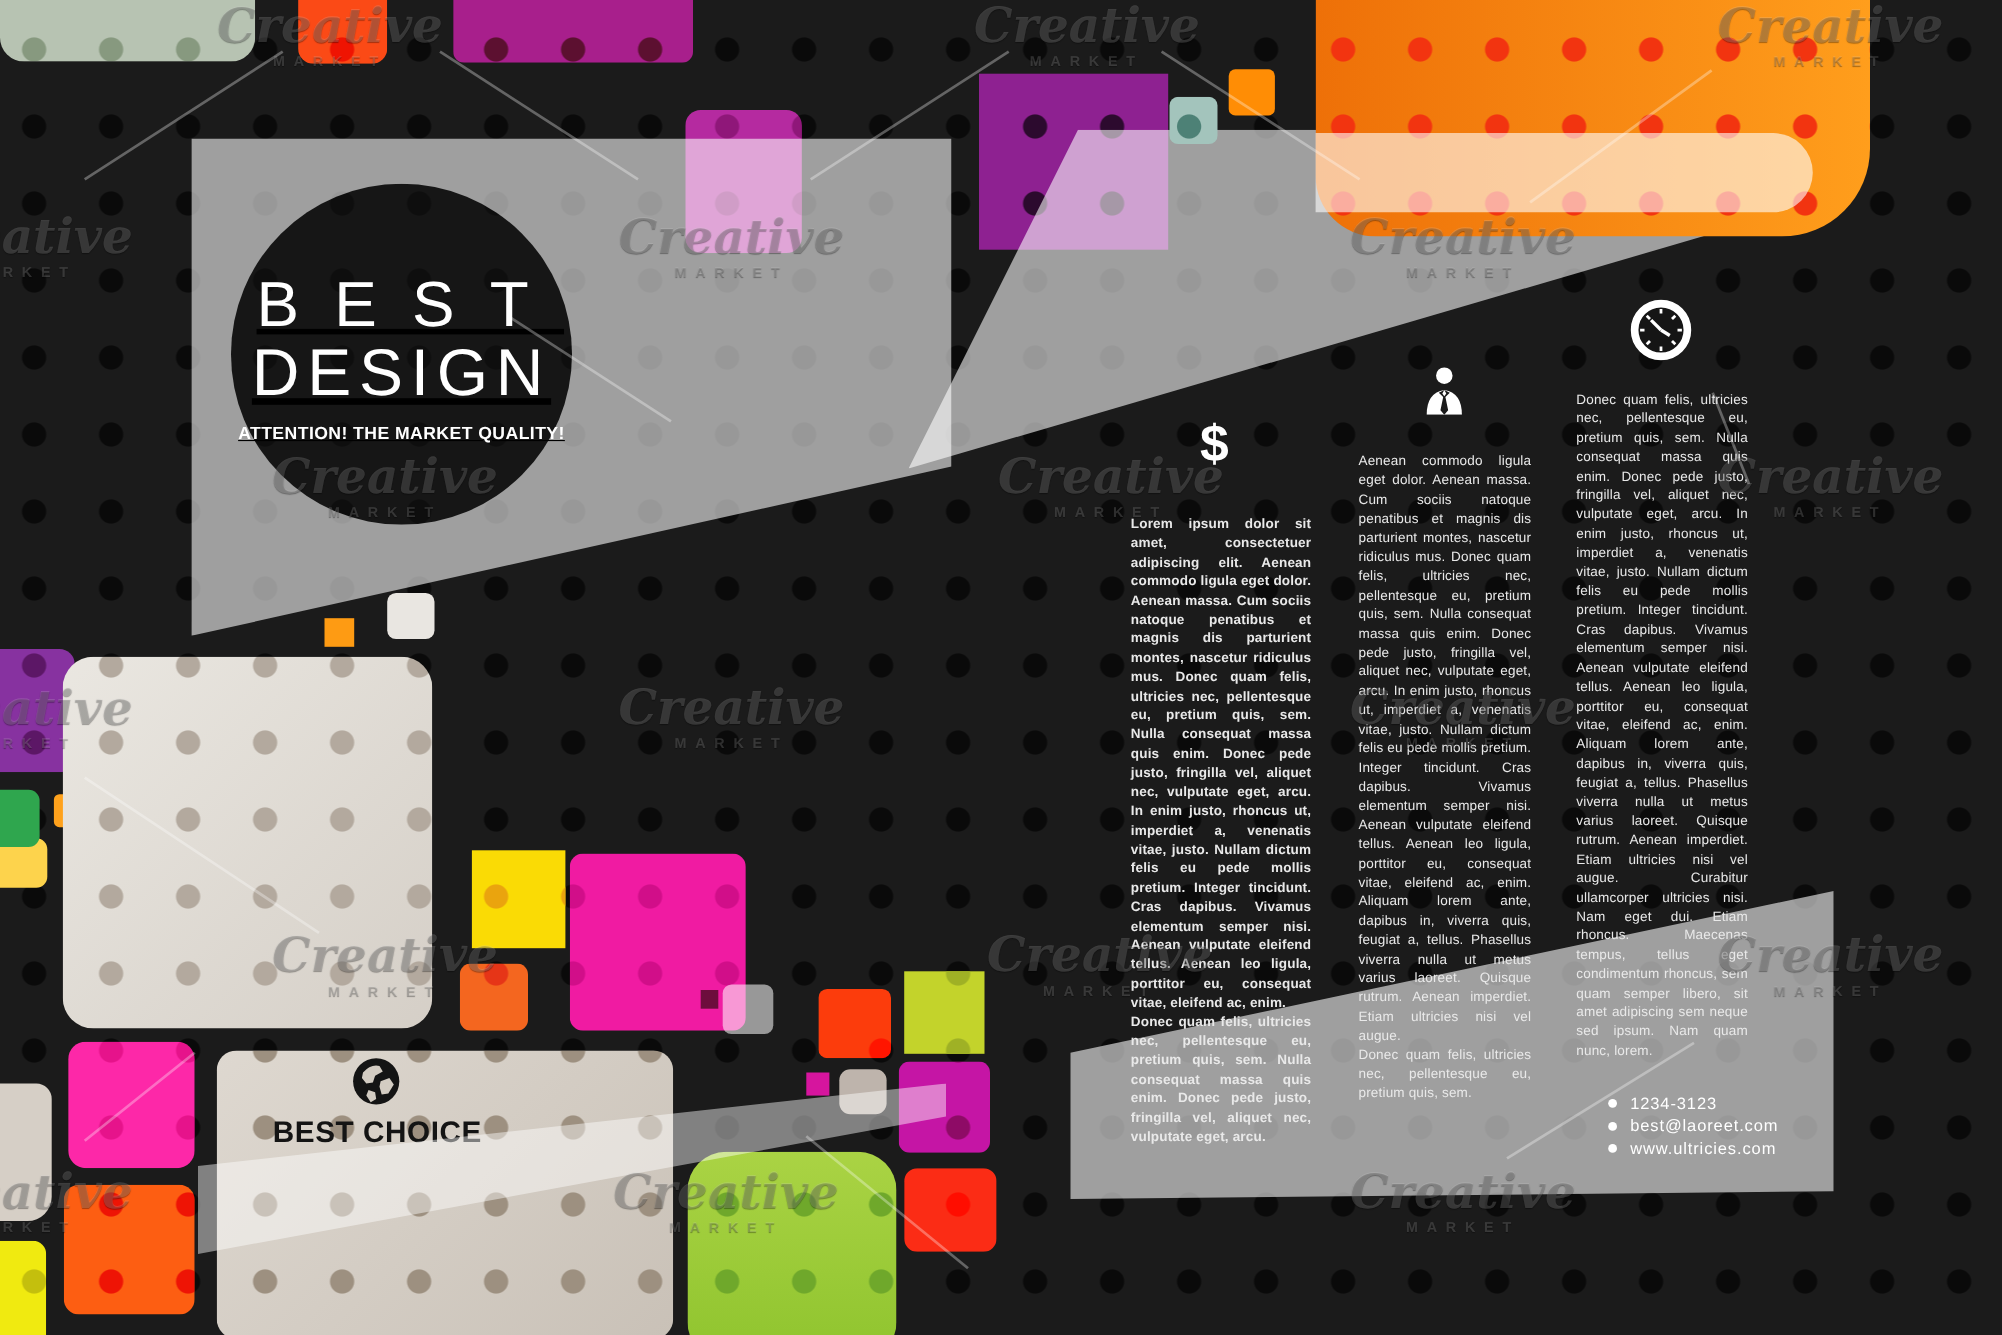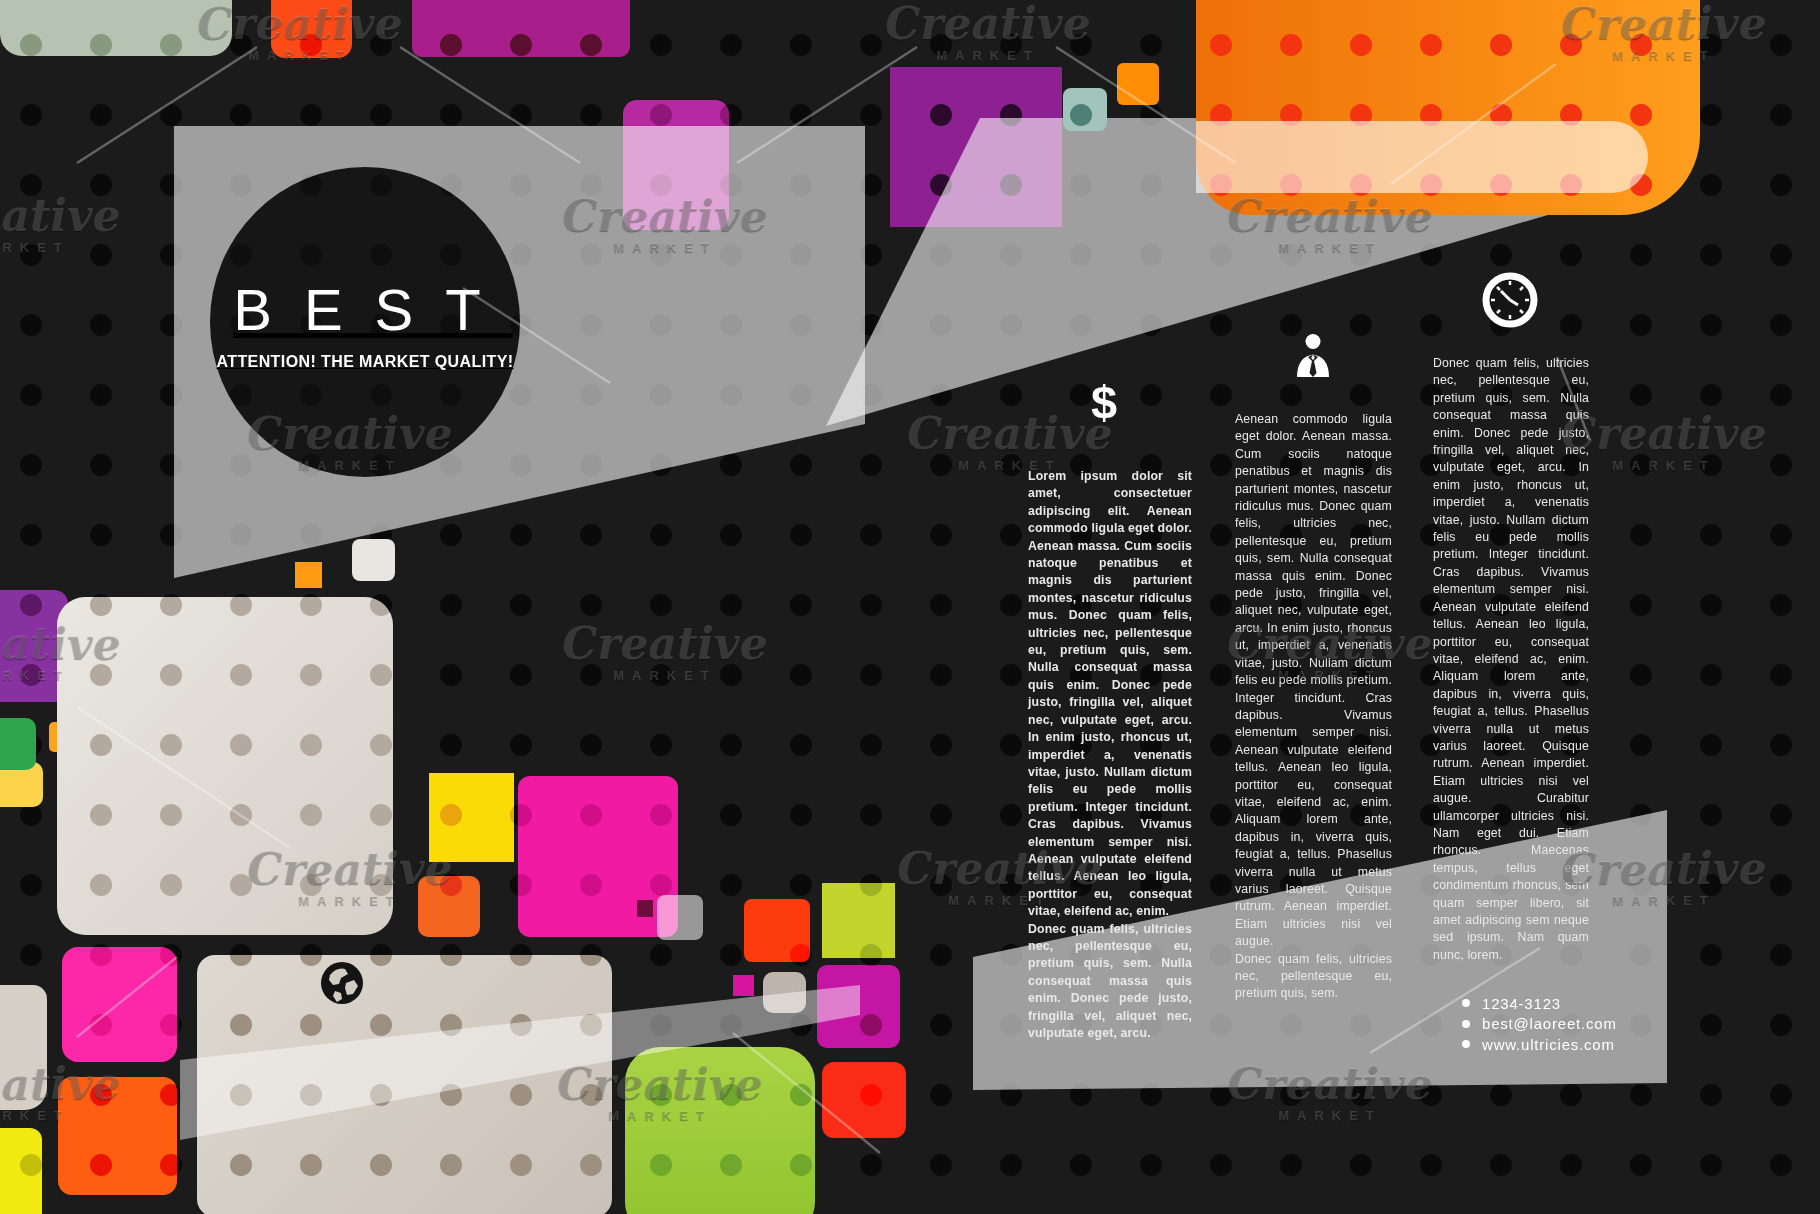--- a/index.html
+++ b/index.html
@@ -46,20 +46,21 @@
 <div id="stage">
 
   <div class="sq dotted" style="left: 623px; top: 100px; width: 106px; height: 130px; border-radius: 14px; background-color: rgb(181, 42, 160); --dot: #8f1779; background-position: 3px 50px;"></div>
   <div class="sq dotted" style="left: 890px; top: 67px; width: 172px; height: 160px; background-color: rgb(142, 33, 145); --dot: #2c0a2e; background-position: 16px 13px;"></div>
 
   <div class="ribbon" style="left:0;top:0;width:1820px;height:1214px;clip-path:polygon(174px 126px,865px 126px,865px 424px,174px 578px);"></div>
   <div class="ribbon" style="left:0;top:0;width:1820px;height:1214px;clip-path:polygon(980px 118px,1640px 118px,1640px 188px,826px 426px);"></div>
 
   <div id="logo-circle" class="dotted" style="--dot: #0e0e0e; background-position: 66px 53px;">
     <div id="logo-l1">BEST</div>
+    <div id="logo-l2">DESIGN</div>
     <div id="logo-tag">ATTENTION! THE MARKET QUALITY!</div>
   </div>
 
   <div class="sq dotted" style="left: 0px; top: 0px; width: 232px; height: 56px; border-radius: 0px 0px 22px 22px; background-color: rgb(183, 195, 178); --dot: #87997f; background-position: 66px 10px;"></div>
   <div class="sq dotted" style="left: 271px; top: 0px; width: 81px; height: 58px; border-radius: 0px 0px 14px 14px; background-color: rgb(251, 74, 22); --dot: #ef1402; background-position: 5px 10px;"></div>
   <div class="sq dotted" style="left: 412px; top: 0px; width: 218px; height: 57px; border-radius: 0px 0px 10px 10px; background-color: rgb(168, 31, 140); --dot: #5c1030; background-position: 4px 10px;"></div>
   <div class="sq dotted" style="left: 1063px; top: 88px; width: 44px; height: 43px; border-radius: 8px; background-color: rgb(163, 196, 188); --dot: #4d8176; background-position: 53px 62px;"></div>
   <div class="sq" style="left:1117px;top:63px;width:42px;height:42px;border-radius:6px;background:#ff8d05;"></div>
 
   <div class="sq dotted" style="left: 1196px; top: -12px; width: 504px; height: 227px; border-radius: 8px 8px 80px 55px; background-image: radial-gradient(circle, rgb(242, 52, 16) 10.5px, rgba(0, 0, 0, 0) 11.5px), linear-gradient(90deg, rgb(238, 112, 8), rgb(255, 158, 28)); background-size: 70px 70px, 100% 100%; background-position: 60px 22px, 0px 0px;"></div>
@@ -83,20 +84,21 @@
   <div class="sq dotted" style="left: 58px; top: 1077px; width: 119px; height: 118px; border-radius: 14px; background-color: rgb(253, 94, 18); --dot: #ee1405; background-position: 8px 53px;"></div>
   <div class="sq dotted" style="left: -20px; top: 1128px; width: 62px; height: 100px; border-radius: 12px; background-color: rgb(240, 234, 16); --dot: #c4bf0d; background-position: 16px 2px;"></div>
 
   <div class="sq dotted" style="left: 197px; top: 955px; width: 415px; height: 262px; border-radius: 18px; background-image: radial-gradient(circle, rgb(157, 144, 128) 10.5px, rgba(0, 0, 0, 0) 11.5px), linear-gradient(135deg, rgb(222, 216, 208), rgb(201, 193, 183)); background-size: 70px 70px, 100% 100%; background-position: 9px 35px, 0px 0px;"></div>
   <svg class="abs" style="left:320px;top:961px;" width="44" height="44" viewBox="0 0 44 44">
     <circle cx="22" cy="22" r="21" fill="#141414"></circle>
     <path d="M10 14 q7 -8 15 -6 l3 5 -7 4 -2 6 -6 1 -4 -5 z" fill="#d3ccc2"></path>
     <path d="M26 22 l8 -3 4 6 -5 8 -6 1 -2 -7 z" fill="#d3ccc2"></path>
     <path d="M15 30 l6 2 1 6 -5 3 -4 -6 z" fill="#d3ccc2"></path>
   </svg>
+  <div id="choice-label">BEST CHOICE</div>
 
   <div class="sq" style="left:637px;top:900px;width:16px;height:17px;background:#6d0d3d;"></div>
   <div class="sq" style="left:657px;top:895px;width:46px;height:45px;border-radius:8px;background:rgba(255,255,255,0.55);"></div>
   <div class="sq dotted" style="left: 822px; top: 883px; width: 73px; height: 75px; background-color: rgb(195, 211, 43); --dot: #9fb125; background-position: 14px 37px;"></div>
   <div class="sq dotted" style="left: 744px; top: 899px; width: 66px; height: 63px; border-radius: 8px; background-color: rgb(252, 60, 12); --dot: #ff1500; background-position: 22px 21px;"></div>
   <div class="sq" style="left:733px;top:975px;width:21px;height:21px;background:#d6159e;"></div>
   <div class="sq" style="left:763px;top:972px;width:43px;height:41px;border-radius:10px;background:#beb4ac;"></div>
   <div class="sq dotted" style="left: 817px; top: 965px; width: 83px; height: 83px; border-radius: 10px; background-color: rgb(197, 21, 165); --dot: #8e0b66; background-position: 19px 25px;"></div>
   <div class="sq dotted" style="left: 822px; top: 1062px; width: 84px; height: 76px; border-radius: 12px; background-color: rgb(251, 44, 21); --dot: #ff0d00; background-position: 14px 68px;"></div>
   <div class="sq dotted" style="left: 625px; top: 1047px; width: 190px; height: 190px; border-radius: 35px; background-image: radial-gradient(circle, rgb(111, 168, 43) 10.5px, rgba(0, 0, 0, 0) 11.5px), linear-gradient(rgb(170, 211, 68), rgb(143, 196, 46)); background-size: 70px 70px, 100% 100%; background-position: 1px 13px, 0px 0px;"></div>

